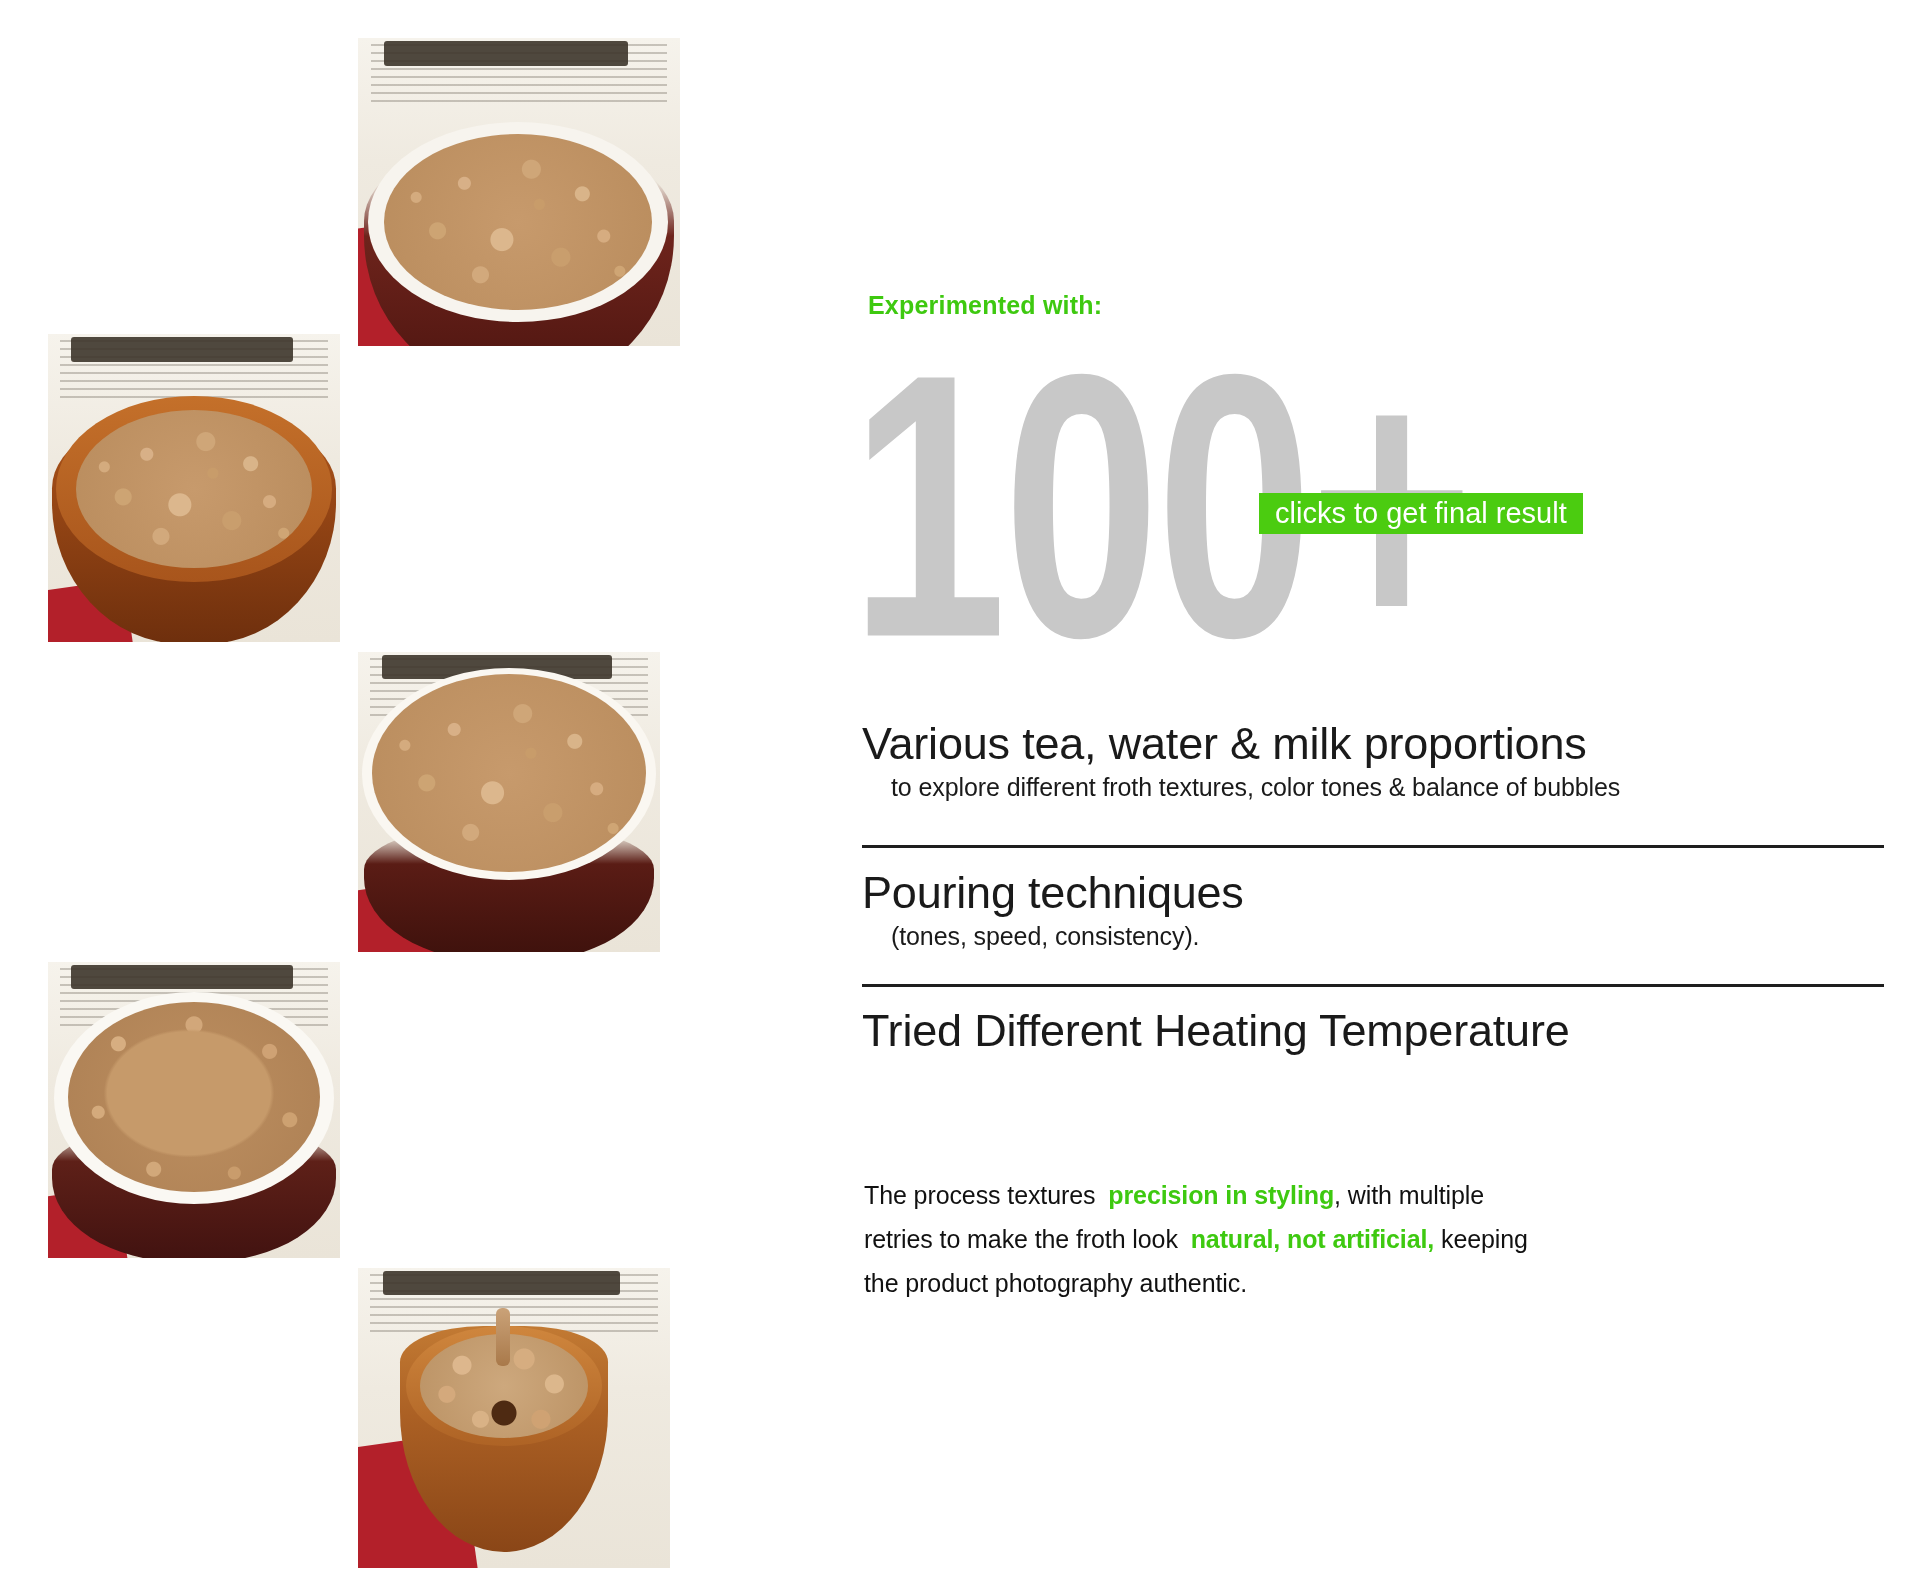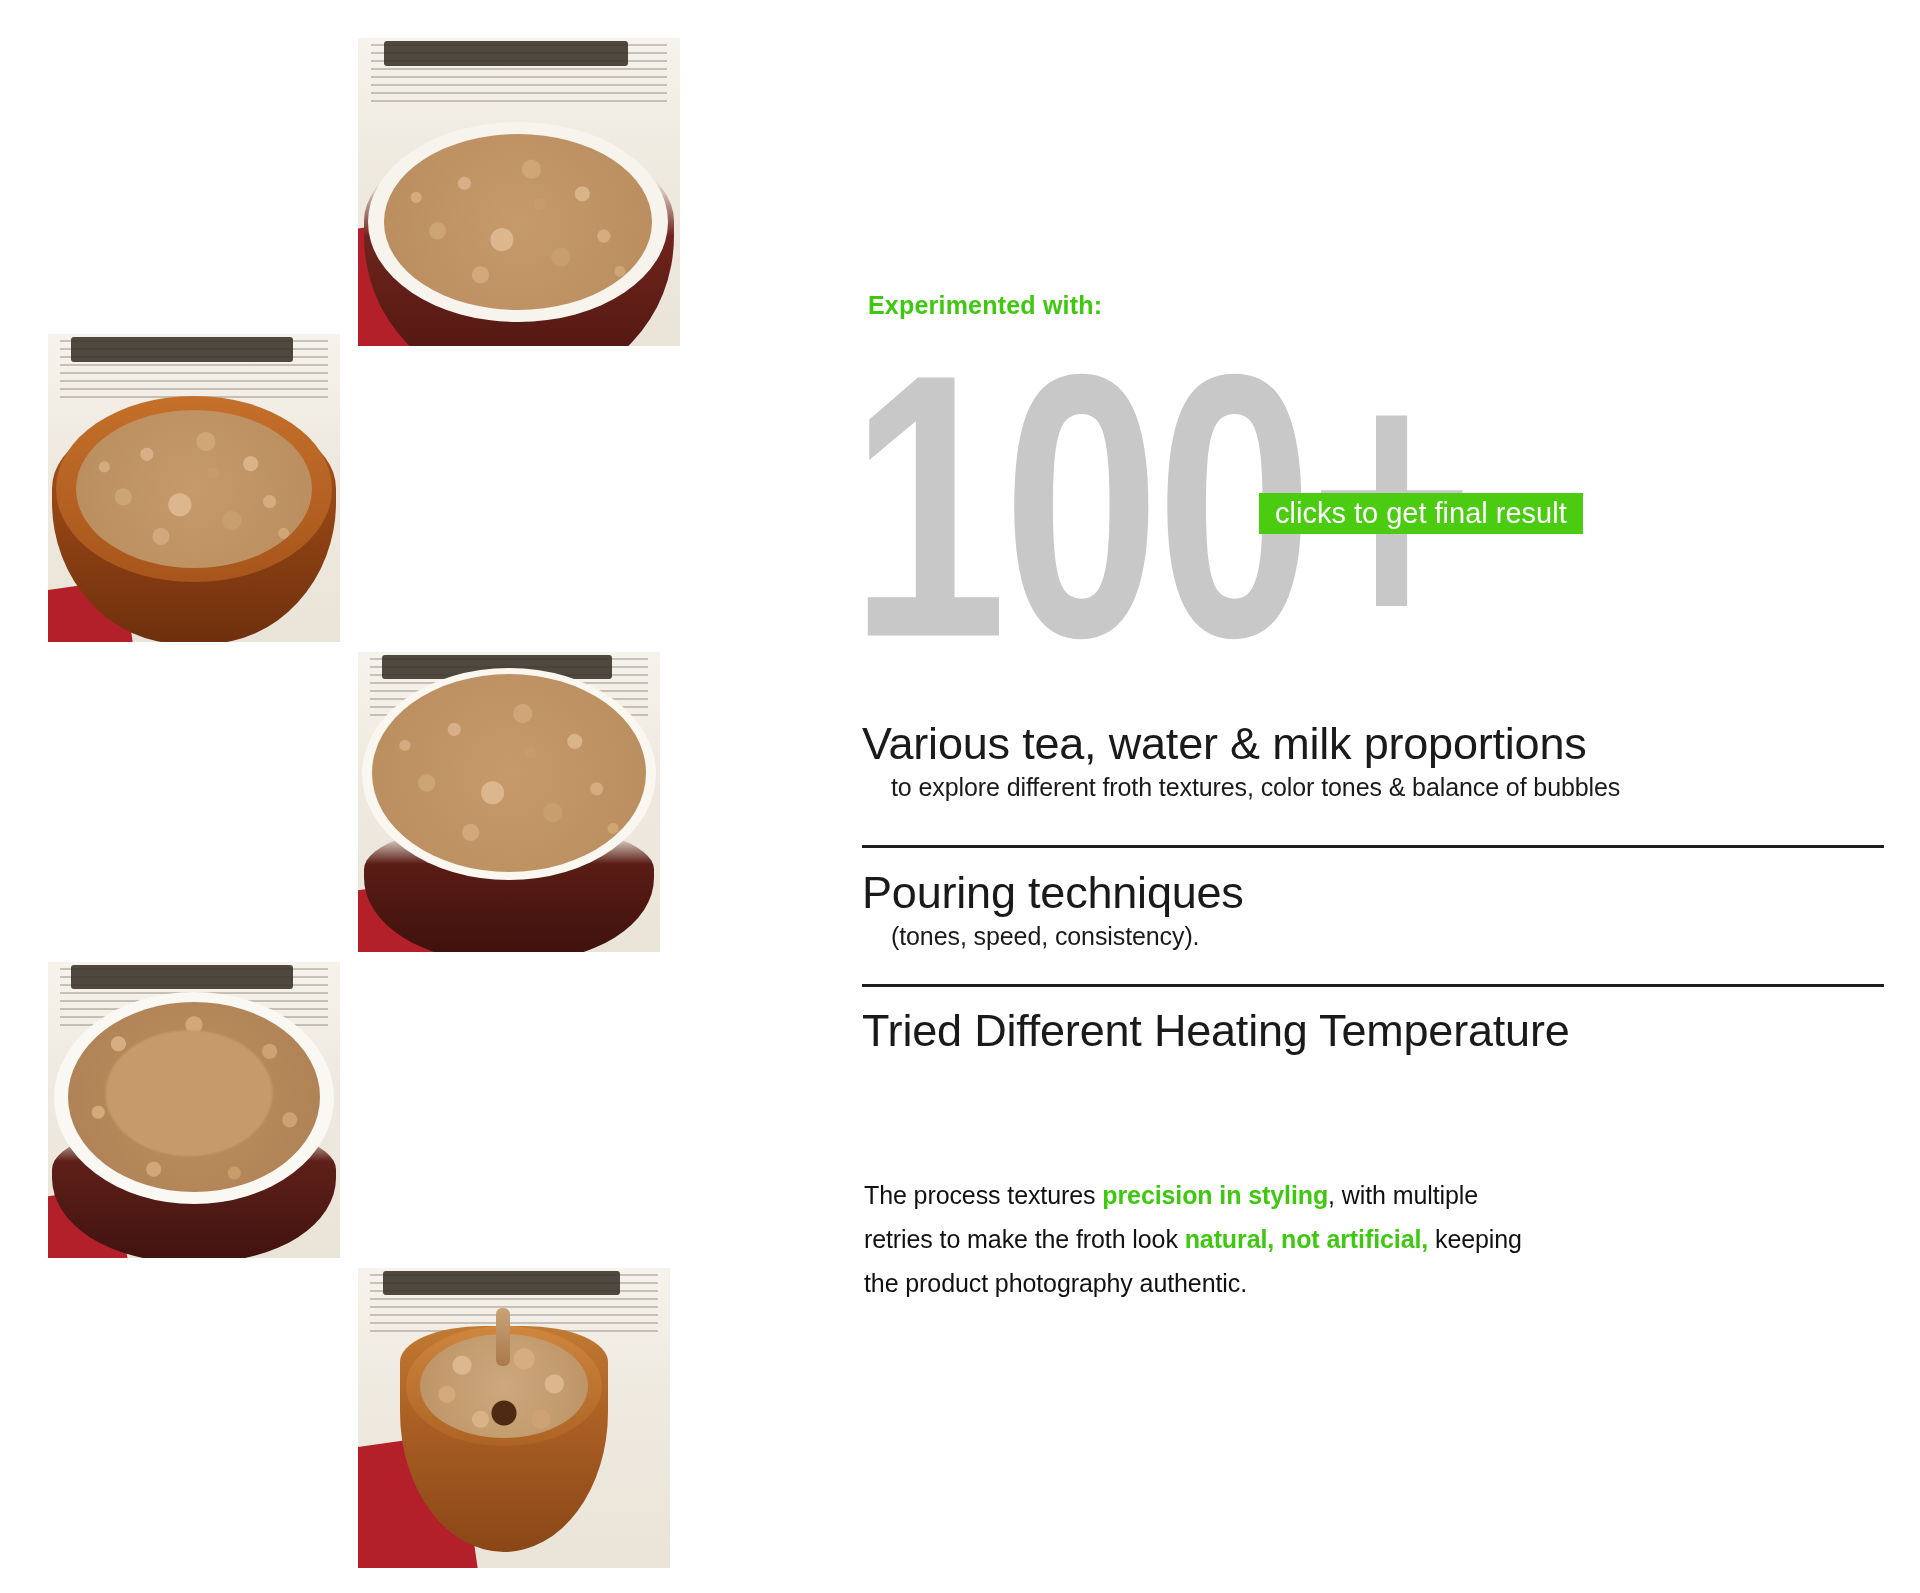--- a/index.html
+++ b/index.html
@@ -163,21 +163,21 @@
   .para {
     position: absolute;
     left: 2px;
     top: 1173px;
     width: 900px;
     font-size: 25px;
     line-height: 44px;
     color: #111111;
     letter-spacing: -0.1px;
   }
-  .hl { color: #3ec910; font-weight: bold; }
+  .hl { color: #3ec910; font-weight: bold; margin-left: 6px; }
 </style>
 </head>
 <body>
 
 <div>
 
   <div class="photo" style="left:358px; top:38px; width:322px; height:308px;">
     <div class="newsprint"></div>
     <div class="redbanner"></div>
     <div class="cup" style="left:6px; top:98px; width:310px; height:250px; background:linear-gradient(180deg,#f3f0ea 0%,#ece7dd 18%,#6e241c 40%,#4d1510 100%);"></div>

